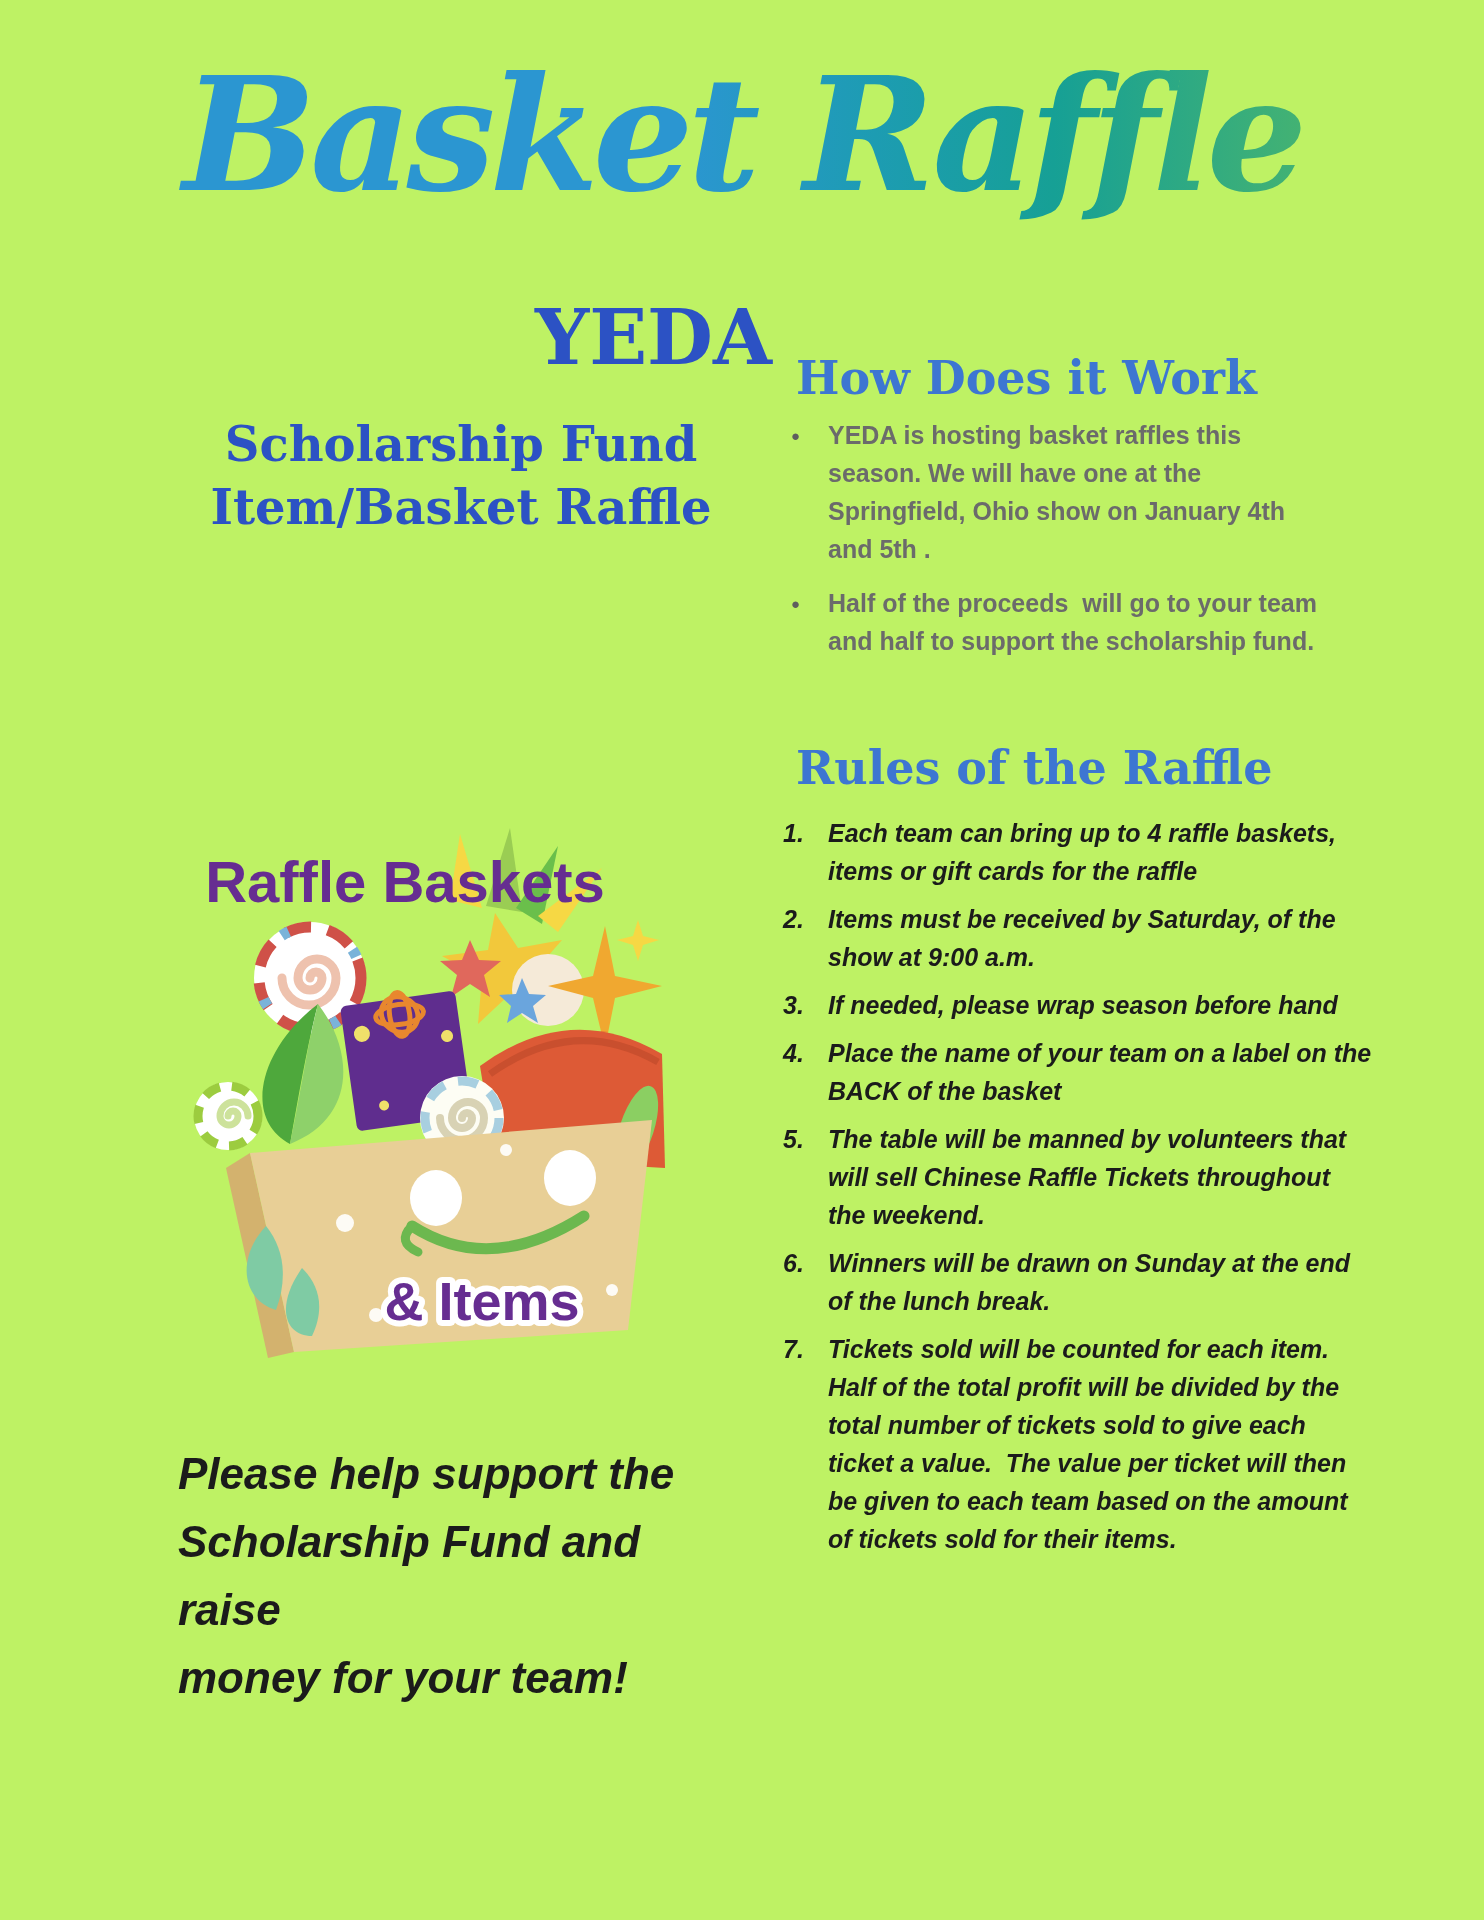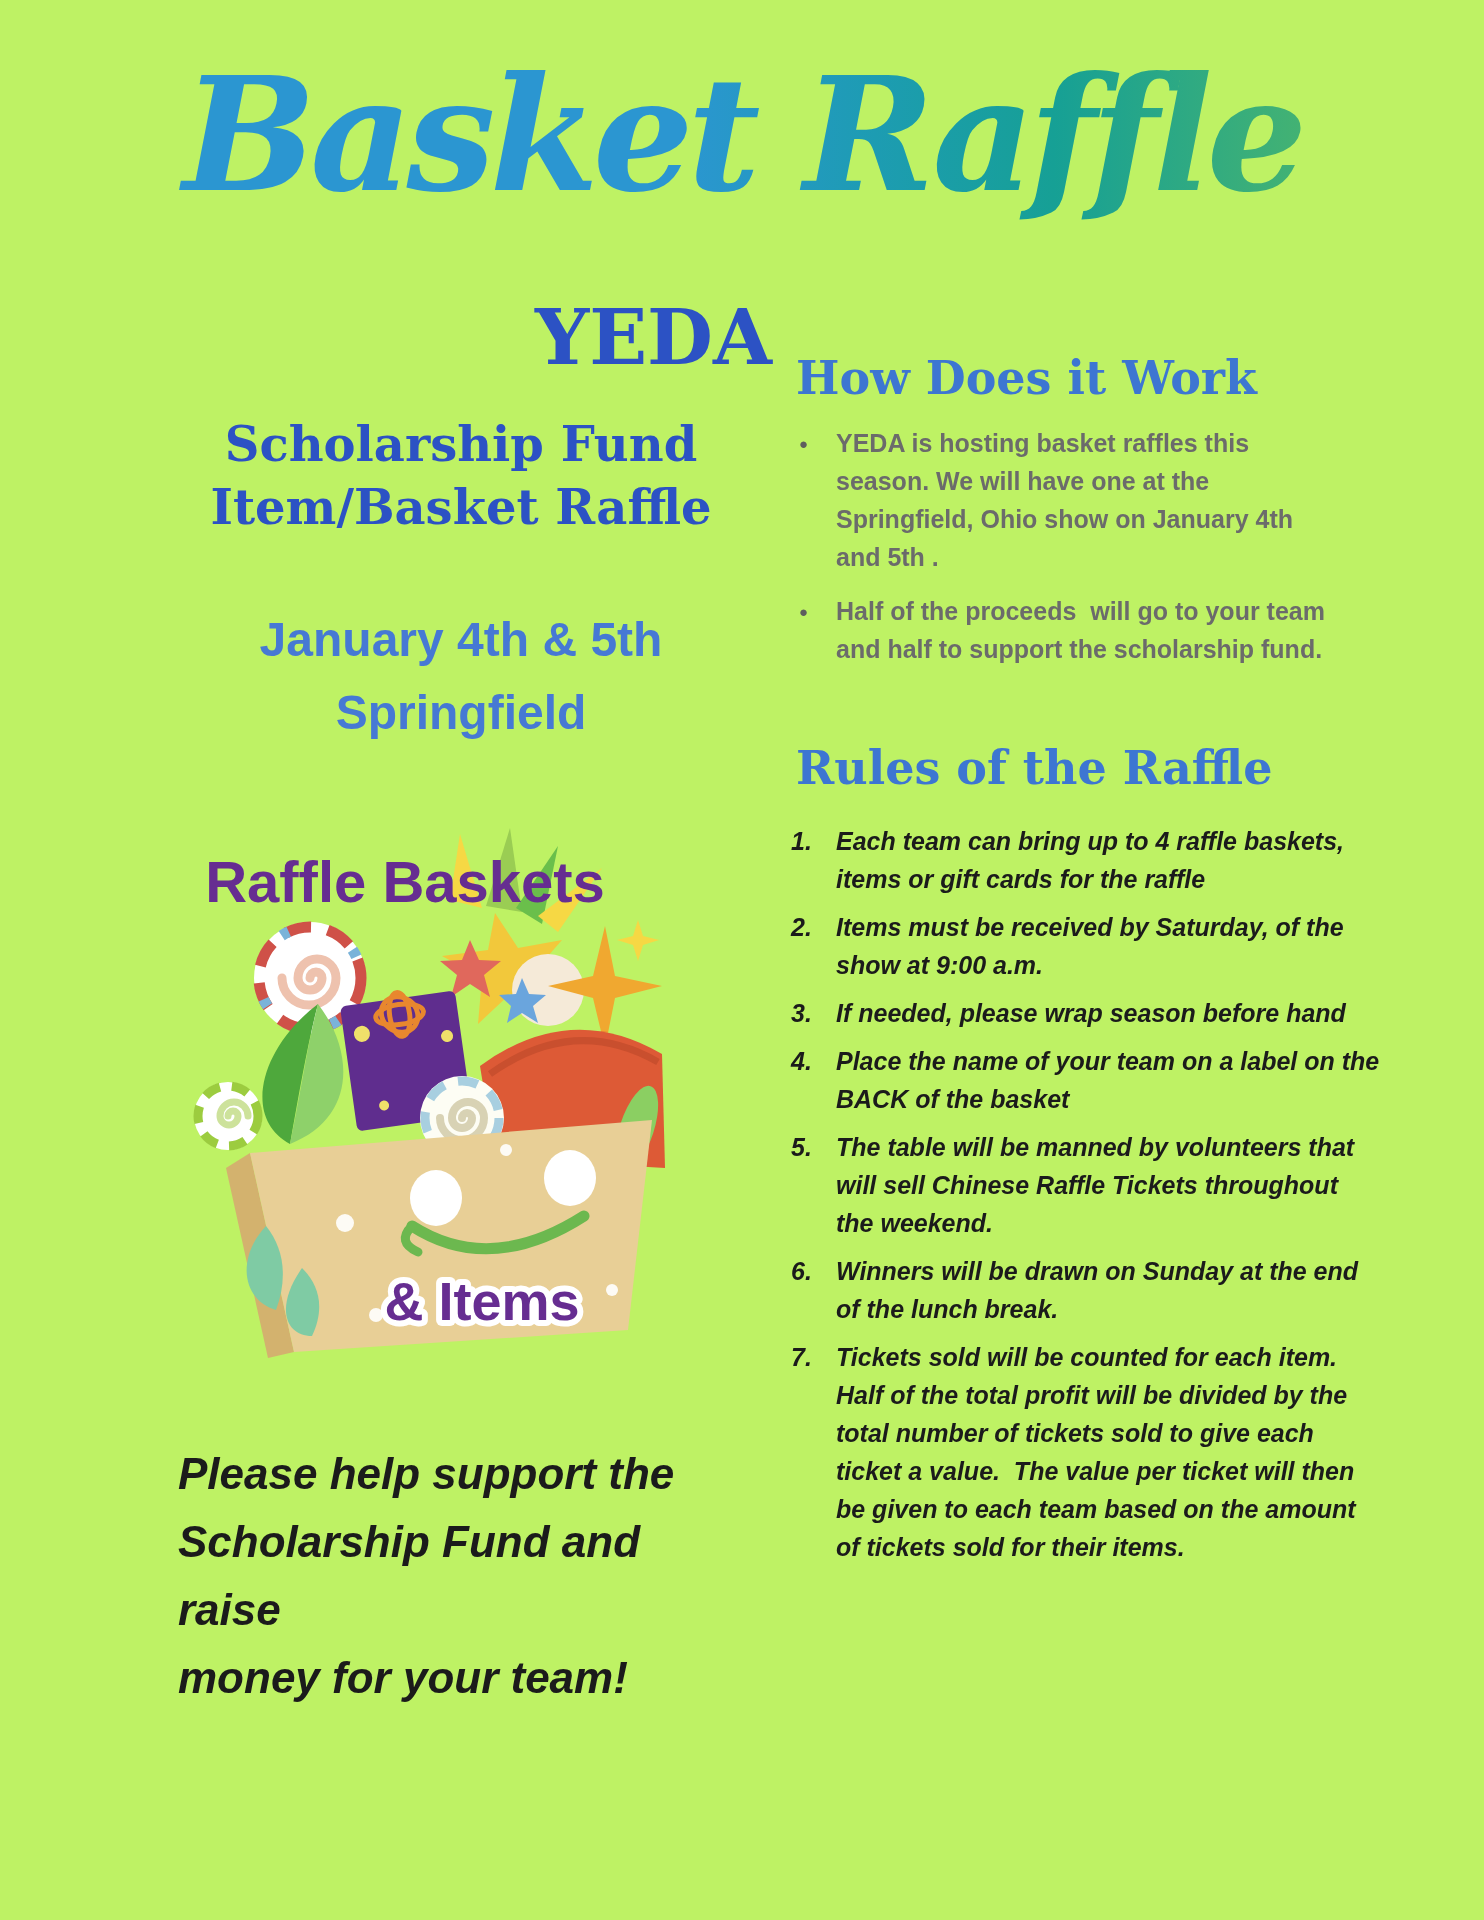--- a/index.html
+++ b/index.html
@@ -49,21 +49,21 @@
   
   .section-heading{
     position:absolute;left:780px;width:620px;margin:16px;
     font-family:"DejaVu Serif","Liberation Serif",serif;
     font-weight:bold;font-size:46px;line-height:52px;
     color:#3d76d2;
   }
   .heading-how{top:336px;}
   .heading-rules{top:726px;}
   .bullet-list,.rules-list{
-    position:absolute;left:775px;width:645px;margin:16px;padding:0;
+    position:absolute;left:775px;width:645px;margin:8px;padding:0;
     list-style:none;
     font-weight:bold;font-size:25px;line-height:38px;
   }
   .bullet-list{top:408px;color:#6b6b6b;}
   .rules-list{top:806px;color:#1b1b1b;counter-reset:rule;}
   .bullet-list li,.rules-list li{
     position:relative;padding-left:45px;margin:0 0 16px 0;
     white-space:pre-wrap;
   }
   .rules-list li{margin-bottom:10px;counter-increment:rule;font-style:italic;}
@@ -103,22 +103,20 @@
         <stop offset="0.78" stop-color="#16a095"></stop>
         <stop offset="1" stop-color="#43b273"></stop>
       </linearGradient>
     </defs>
     <text x="620" y="168" text-anchor="middle" font-size="158" fill="url(#titleGrad)">Basket Raffle</text>
   </svg>
 
   <div class="org-name">YEDA</div>
   <div class="subtitle">Scholarship Fund
 Item/Basket Raffle</div>
-  <div class="event-when">January 4th &amp; 5th
-Springfield</div>
 
   <svg class="illustration" viewBox="0 0 515 540">
 
     <g>
       <polygon points="310,6 332,80 300,72" fill="#f6d844"></polygon>
       <polygon points="360,0 372,84 336,78" fill="#9acd53"></polygon>
       <polygon points="408,18 392,96 366,80" fill="#6abf4b"></polygon>
       <polygon points="452,40 408,104 388,88" fill="#f6d844"></polygon>
       <polygon points="345,85 368,120 412,112 384,144 404,184 360,166 328,196 332,150 292,128 338,122" fill="#f2c83b"></polygon>
       <circle cx="398" cy="162" r="36" fill="#f5ead8"></circle>

